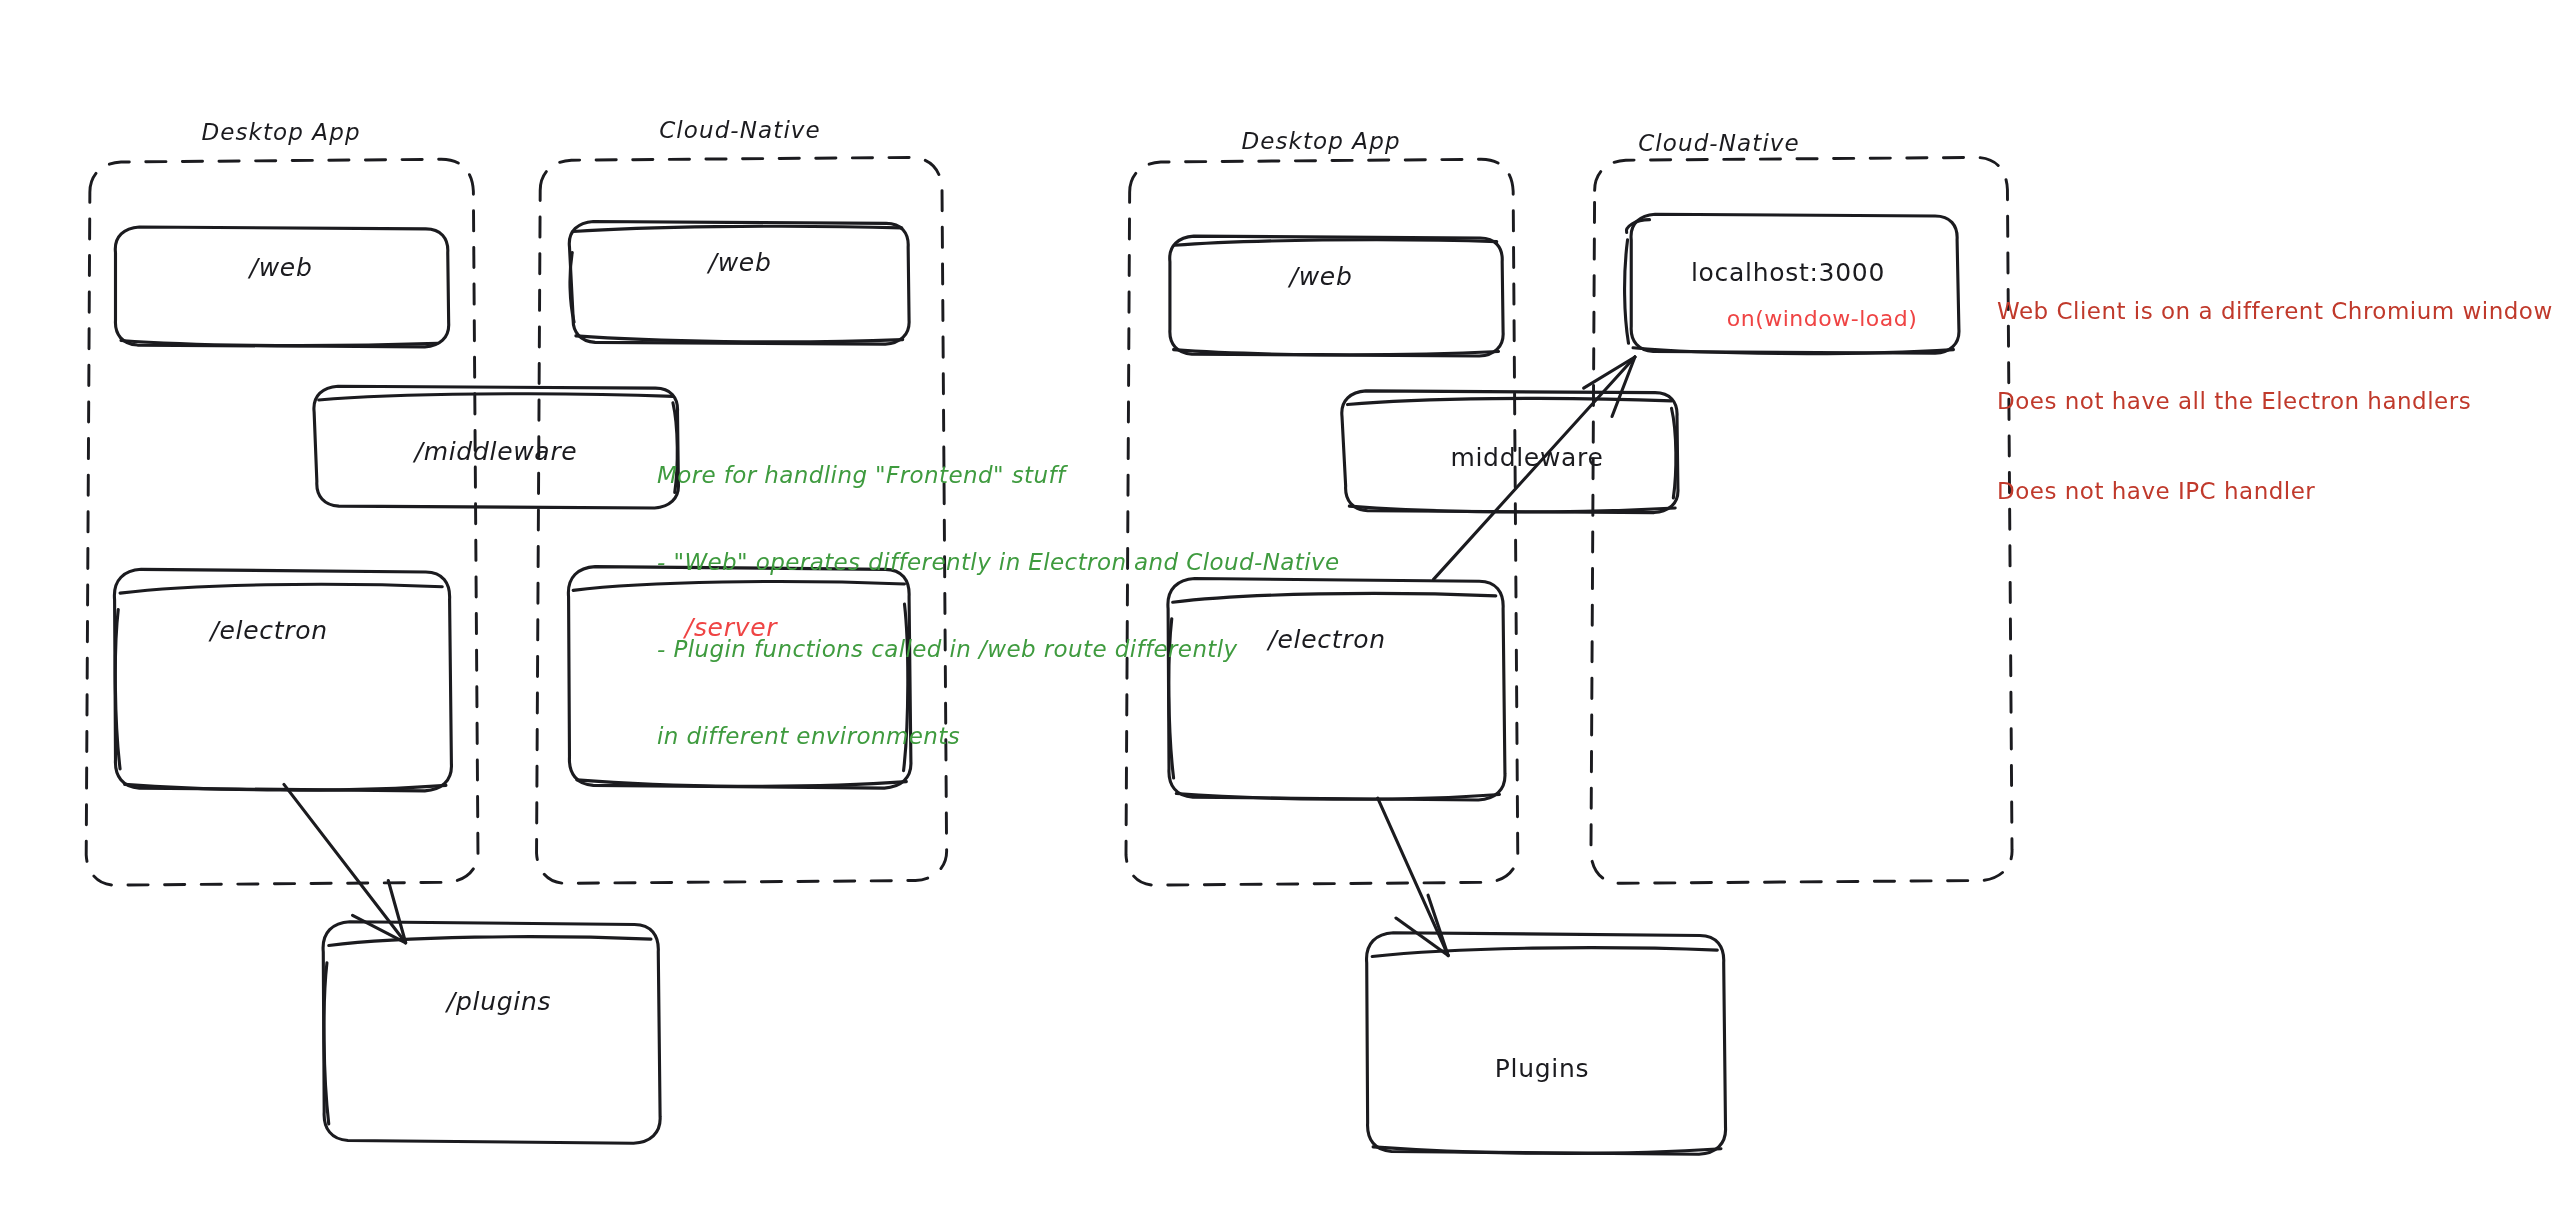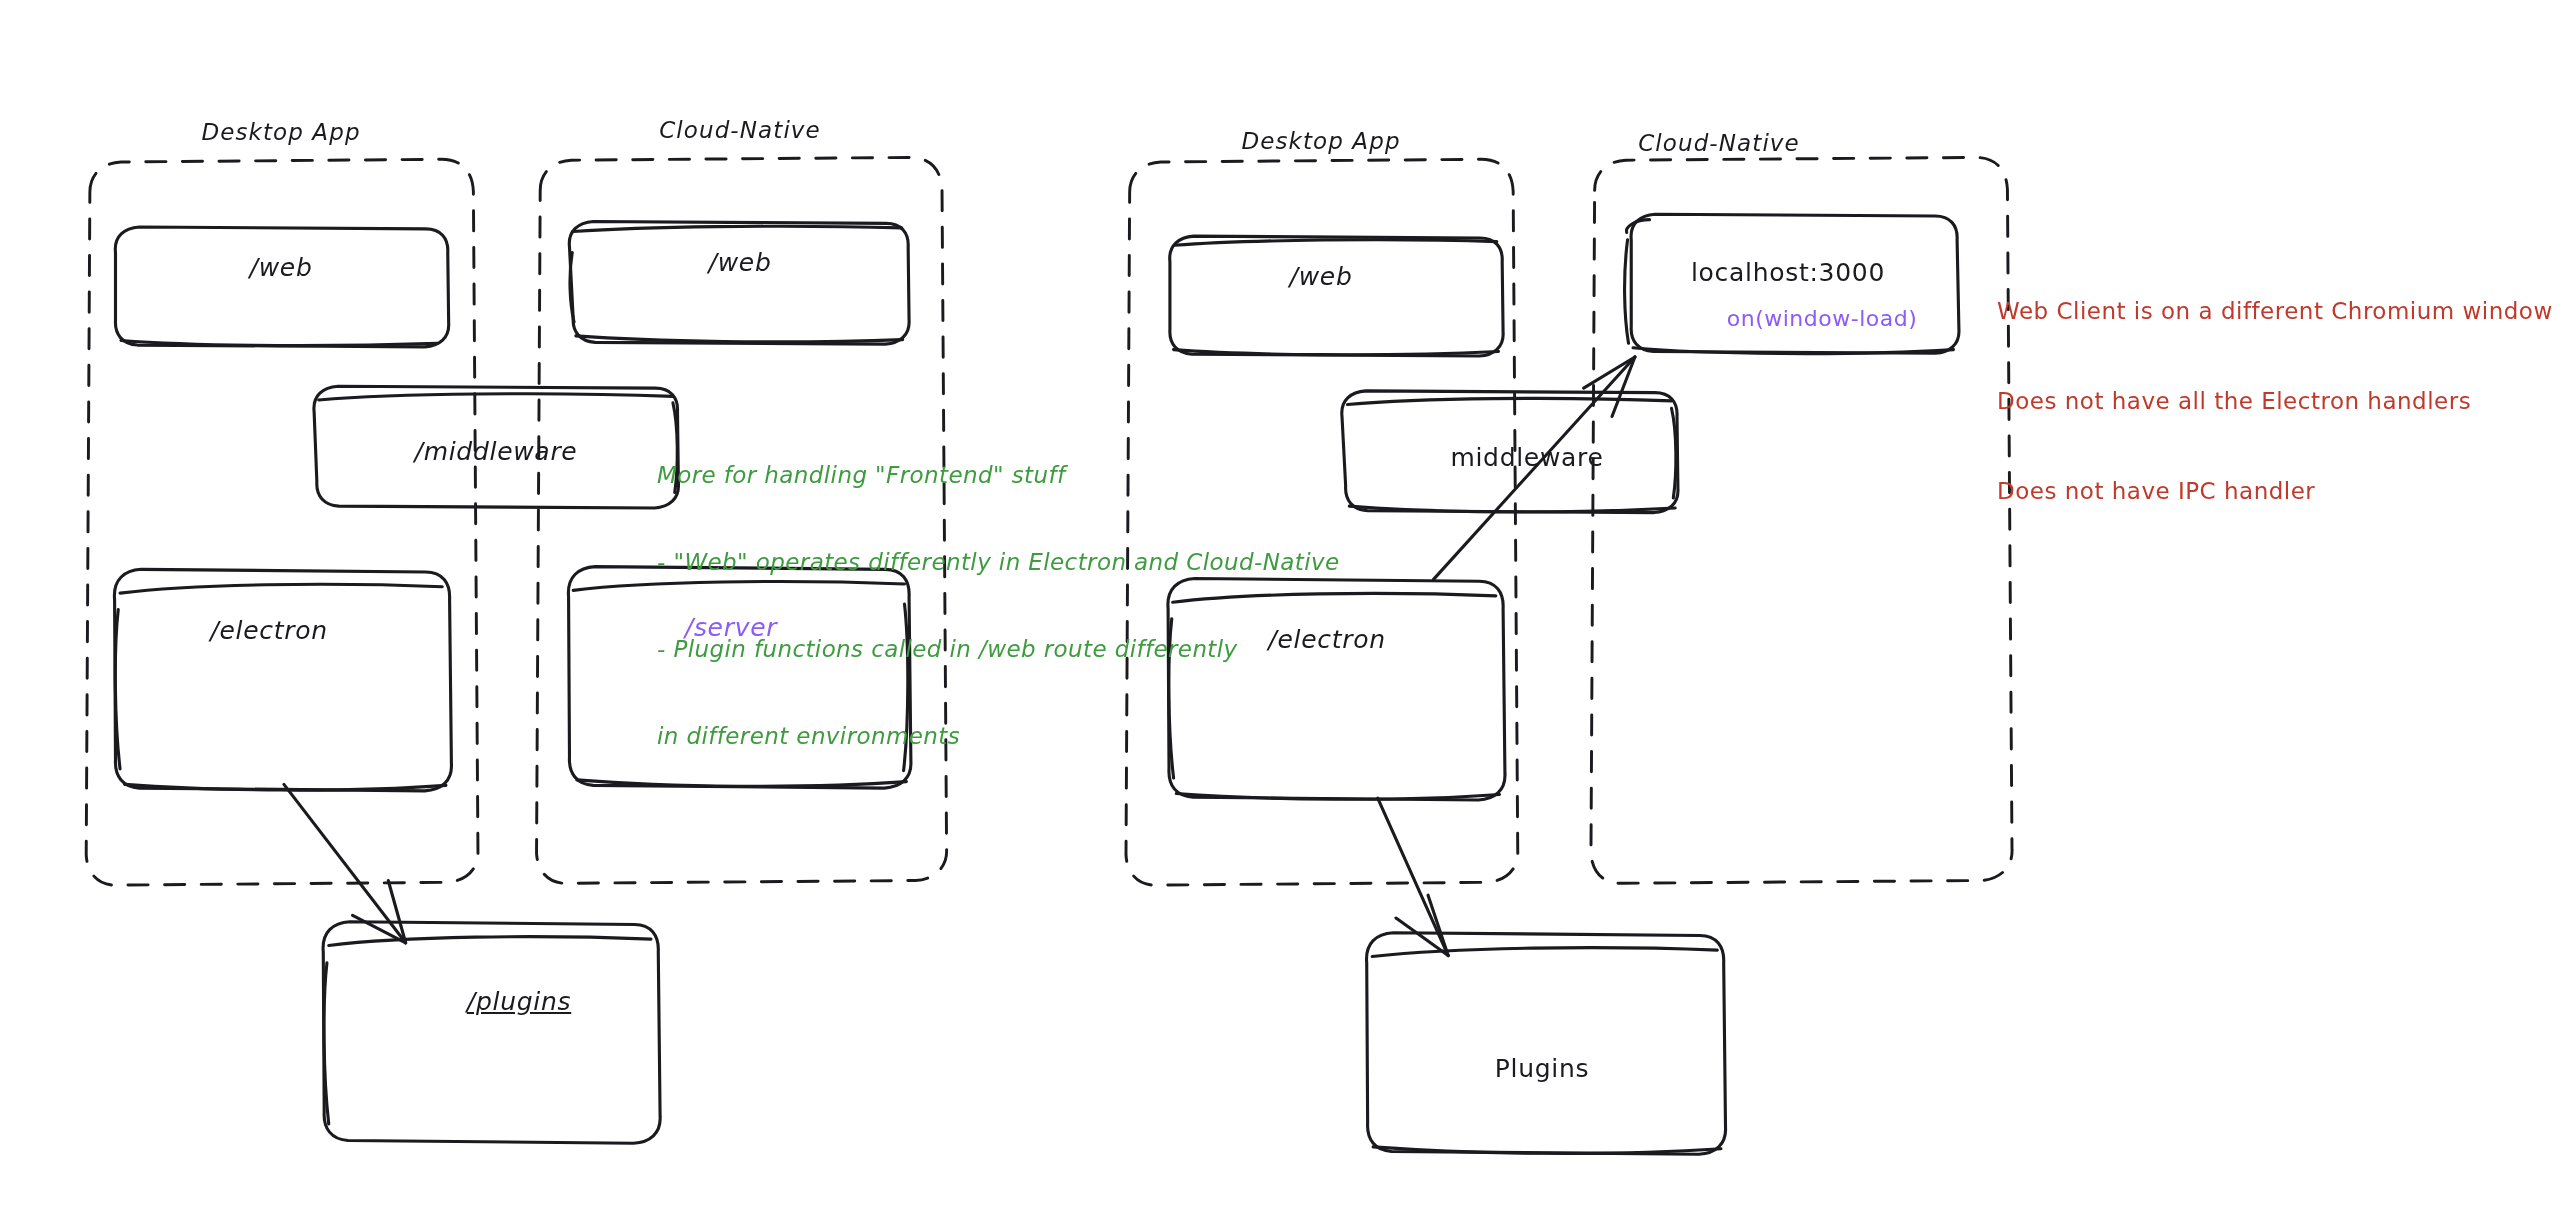--- a/index.html
+++ b/index.html
@@ -44,21 +44,21 @@
     font-size: 25px;
     transform: translateX(-50%);
     font-style: italic;
     letter-spacing: 0.7px;
     margin-top: 8px;
   }
   .node-label.plain {
     font-style: normal;
   }
   .red-text {
-    color: #8b5cf6;
+    color: #ef4444;
   }
   .note {
     position: absolute;
     font-size: 23px;
     line-height: 29px;
     letter-spacing: 0.4px;
     white-space: pre;
     font-style: italic;
   }
   .note.red-note {
@@ -214,21 +214,21 @@
   <div class="label node-label" style="left:281px; top:247px;">/web</div>
 
   <div class="label node-label" style="left:740px; top:242px;">/web</div>
 
   <div class="label node-label" style="left:496px; top:431px;">/middleware</div>
 
   <div class="label node-label" style="left:269px; top:610px;">/electron</div>
 
   <div class="label node-label red-text" style="left:731px; top:607px;">/server</div>
 
-  <div class="label node-label" style="left:519px; top:981px;text-decoration:underline;">/plugins</div>
+  <div class="label node-label" style="left:499px; top:981px;">/plugins</div>
 
   <div class="note green-note" style="left:657px; top:403px;">
     <div>More for handling "Frontend" stuff</div>
     <div>- "Web" operates differently in Electron and Cloud-Native</div>
     <div>- Plugin functions called in /web route differently</div>
     <div>in different environments</div>
   </div>
 
   <div class="label group-title" style="left:1321px; top:130px;">Desktop App</div>
 

